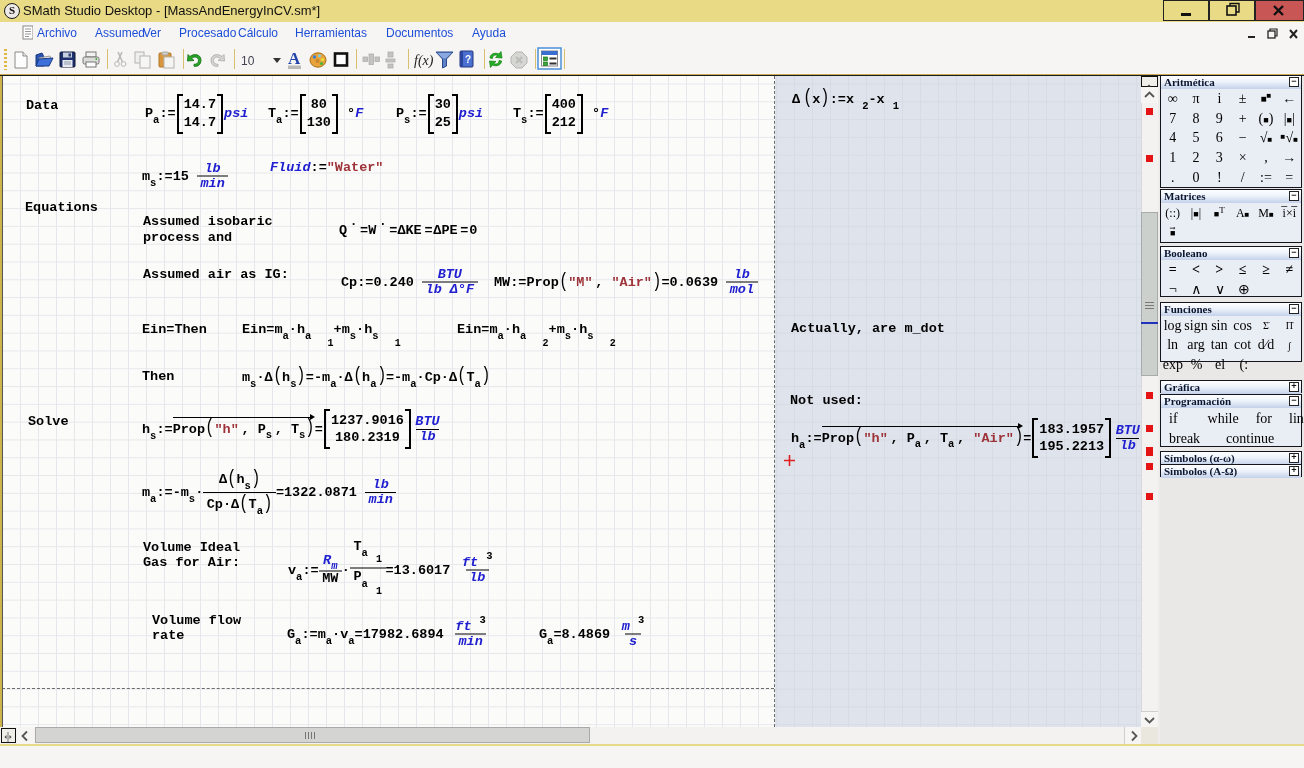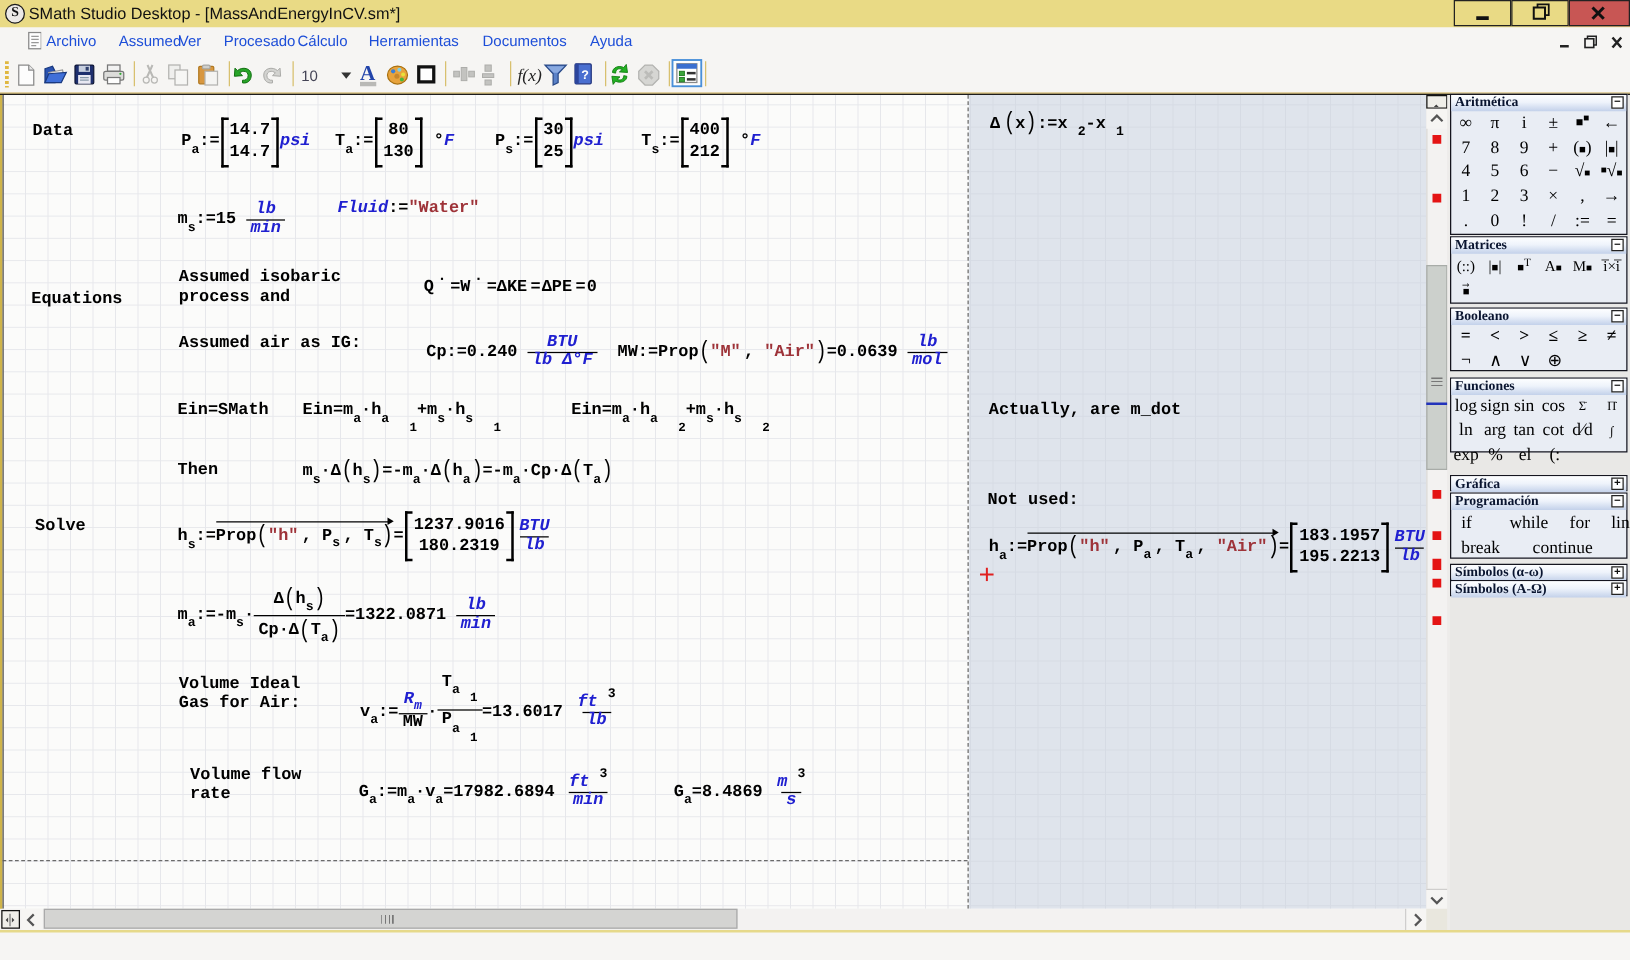--- a/index.html
+++ b/index.html
@@ -262,27 +262,27 @@
 <div id="leftedge"></div>
     <div id="canvleft"></div>
 <div id="mathlayer">
 <div class="lbl" style="left:26px;top:105.5px">Data</div>
 <div class="eq" style="left:145px;top:113.5px"><span>P<span class="s1">a</span><span class="asn">:</span>=</span><span class="mat"><span class="r">14.7</span><span class="r">14.7</span></span><span class="u">psi</span></div>
 <div class="eq" style="left:268px;top:113.5px"><span>T<span class="s1">a</span><span class="asn">:</span>=</span><span class="mat"><span class="r">80</span><span class="r">130</span></span><span> °<span class="u">F</span></span></div>
 <div class="eq" style="left:396px;top:113.5px"><span>P<span class="s1">s</span><span class="asn">:</span>=</span><span class="mat"><span class="r">30</span><span class="r">25</span></span><span class="u">psi</span></div>
 <div class="eq" style="left:513px;top:113.5px"><span>T<span class="s1">s</span><span class="asn">:</span>=</span><span class="mat"><span class="r">400</span><span class="r">212</span></span><span> °<span class="u">F</span></span></div>
 <div class="eq" style="left:142px;top:176px"><span>m<span class="s1">s</span><span class="asn">:</span>=15 </span><span class="fr"><span class="nu u">lb</span><span class="de u">min</span></span></div>
 <div class="eq" style="left:270px;top:167px"><span class="u">Fluid</span><span><span class="asn">:</span>=</span><span class="st">"Water"</span></div>
-<div class="lbl" style="left:25px;top:240px">Equations</div>
+<div class="lbl" style="left:25px;top:208px">Equations</div>
 <div class="lbl" style="left:143px;top:230px">Assumed isobaric<br>process and</div>
 <div class="eq" style="left:339px;top:230px"><span>Q<span class="dsup">·</span>=W<span class="dsup">·</span>=ΔKE = ΔPE = 0</span></div>
 <div class="lbl" style="left:143px;top:275px">Assumed air as IG:</div>
 <div class="eq" style="left:341px;top:282px"><span>Cp<span class="asn">:</span>=0.240 </span><span class="fr"><span class="nu u">BTU</span><span class="de u">lb Δ°F</span></span></div>
 <div class="eq" style="left:494px;top:282px"><span>MW<span class="asn">:</span>=Prop</span><span class="bp">(</span><span><span class="st">"M"</span> , <span class="st">"Air"</span></span><span class="bp">)</span><span>=0.0639 </span><span class="fr"><span class="nu u">lb</span><span class="de u">mol</span></span></div>
-<div class="eq" style="left:142px;top:329px"><span>Ein=SMath</span></div>
+<div class="eq" style="left:142px;top:329px"><span>Ein=Then</span></div>
 <div class="eq" style="left:242px;top:329px"><span>Ein=m<span class="s1">a</span>·h<span class="s1">a</span>  <span class="s2">1</span>+m<span class="s1">s</span>·h<span class="s1">s</span>  <span class="s2">1</span></span></div>
 <div class="eq" style="left:457px;top:329px"><span>Ein=m<span class="s1">a</span>·h<span class="s1">a</span>  <span class="s2">2</span>+m<span class="s1">s</span>·h<span class="s1">s</span>  <span class="s2">2</span></span></div>
 <div class="lbl" style="left:142px;top:376.5px">Then</div>
 <div class="eq" style="left:242px;top:377px"><span>m<span class="s1">s</span>·Δ</span><span class="bp">(</span><span>h<span class="s1">s</span></span><span class="bp">)</span><span>=-m<span class="s1">a</span>·Δ</span><span class="bp">(</span><span>h<span class="s1">a</span></span><span class="bp">)</span><span>=-m<span class="s1">a</span>·Cp·Δ</span><span class="bp">(</span><span>T<span class="s1">a</span></span><span class="bp">)</span></div>
 <div class="lbl" style="left:28px;top:422px">Solve</div>
 <div class="eq" style="left:142px;top:429px"><span>h<span class="s1">s</span><span class="asn">:</span>=</span><span class="oa"><div class="oaline"></div><div class="oahead"></div><span style="display:inline-flex;align-items:center">Prop<span class="bp">(</span><span class="st">"h"</span> , P<span class="s1">s</span> , T<span class="s1">s</span><span class="bp">)</span></span></span><span>=</span><span class="mat"><span class="r">1237.9016</span><span class="r">180.2319</span></span><span class="fr"><span class="nu u">BTU</span><span class="de u">lb</span></span></div>
 <div class="eq" style="left:142px;top:492px"><span>m<span class="s1">a</span><span class="asn">:</span>=-m<span class="s1">s</span>·</span><span class="fr"><span class="nu" style="display:inline-flex;align-items:center;justify-content:center;height:25px">Δ<span class="bp">(</span><span>h<span class="s1">s</span></span><span class="bp">)</span></span><span class="de" style="display:inline-flex;align-items:center;justify-content:center;height:24px">Cp·Δ<span class="bp">(</span><span>T<span class="s1">a</span></span><span class="bp">)</span></span></span><span>=1322.0871 </span><span class="fr"><span class="nu u">lb</span><span class="de u">min</span></span></div>
 <div class="lbl" style="left:143px;top:555.5px">Volume Ideal<br>Gas for Air:</div>
 <div class="eq" style="left:288px;top:570px"><span>v<span class="s1">a</span><span class="asn">:</span>=</span><span class="fr"><span class="nu b" style="font-style:italic;padding-bottom:4px;line-height:11px">R<span class="s1" style="top:4.5px">m</span></span><span class="de">MW</span></span><span>·</span><span class="fr"><span class="nu" style="padding-bottom:14px;line-height:12px">T<span class="s1" style="top:6px">a</span> <span class="s2" style="top:12px">1</span></span><span class="de" style="padding-top:2px;padding-bottom:16px;line-height:12px">P<span class="s1" style="top:6.5px">a</span> <span class="s2" style="top:13.5px">1</span></span></span><span>=13.6017 </span><span class="fr"><span class="nu"><span class="u">ft</span> <span class="sup">3</span></span><span class="de u">lb</span></span></div>
 <div class="lbl" style="left:152px;top:628.5px">Volume flow<br>rate</div>

